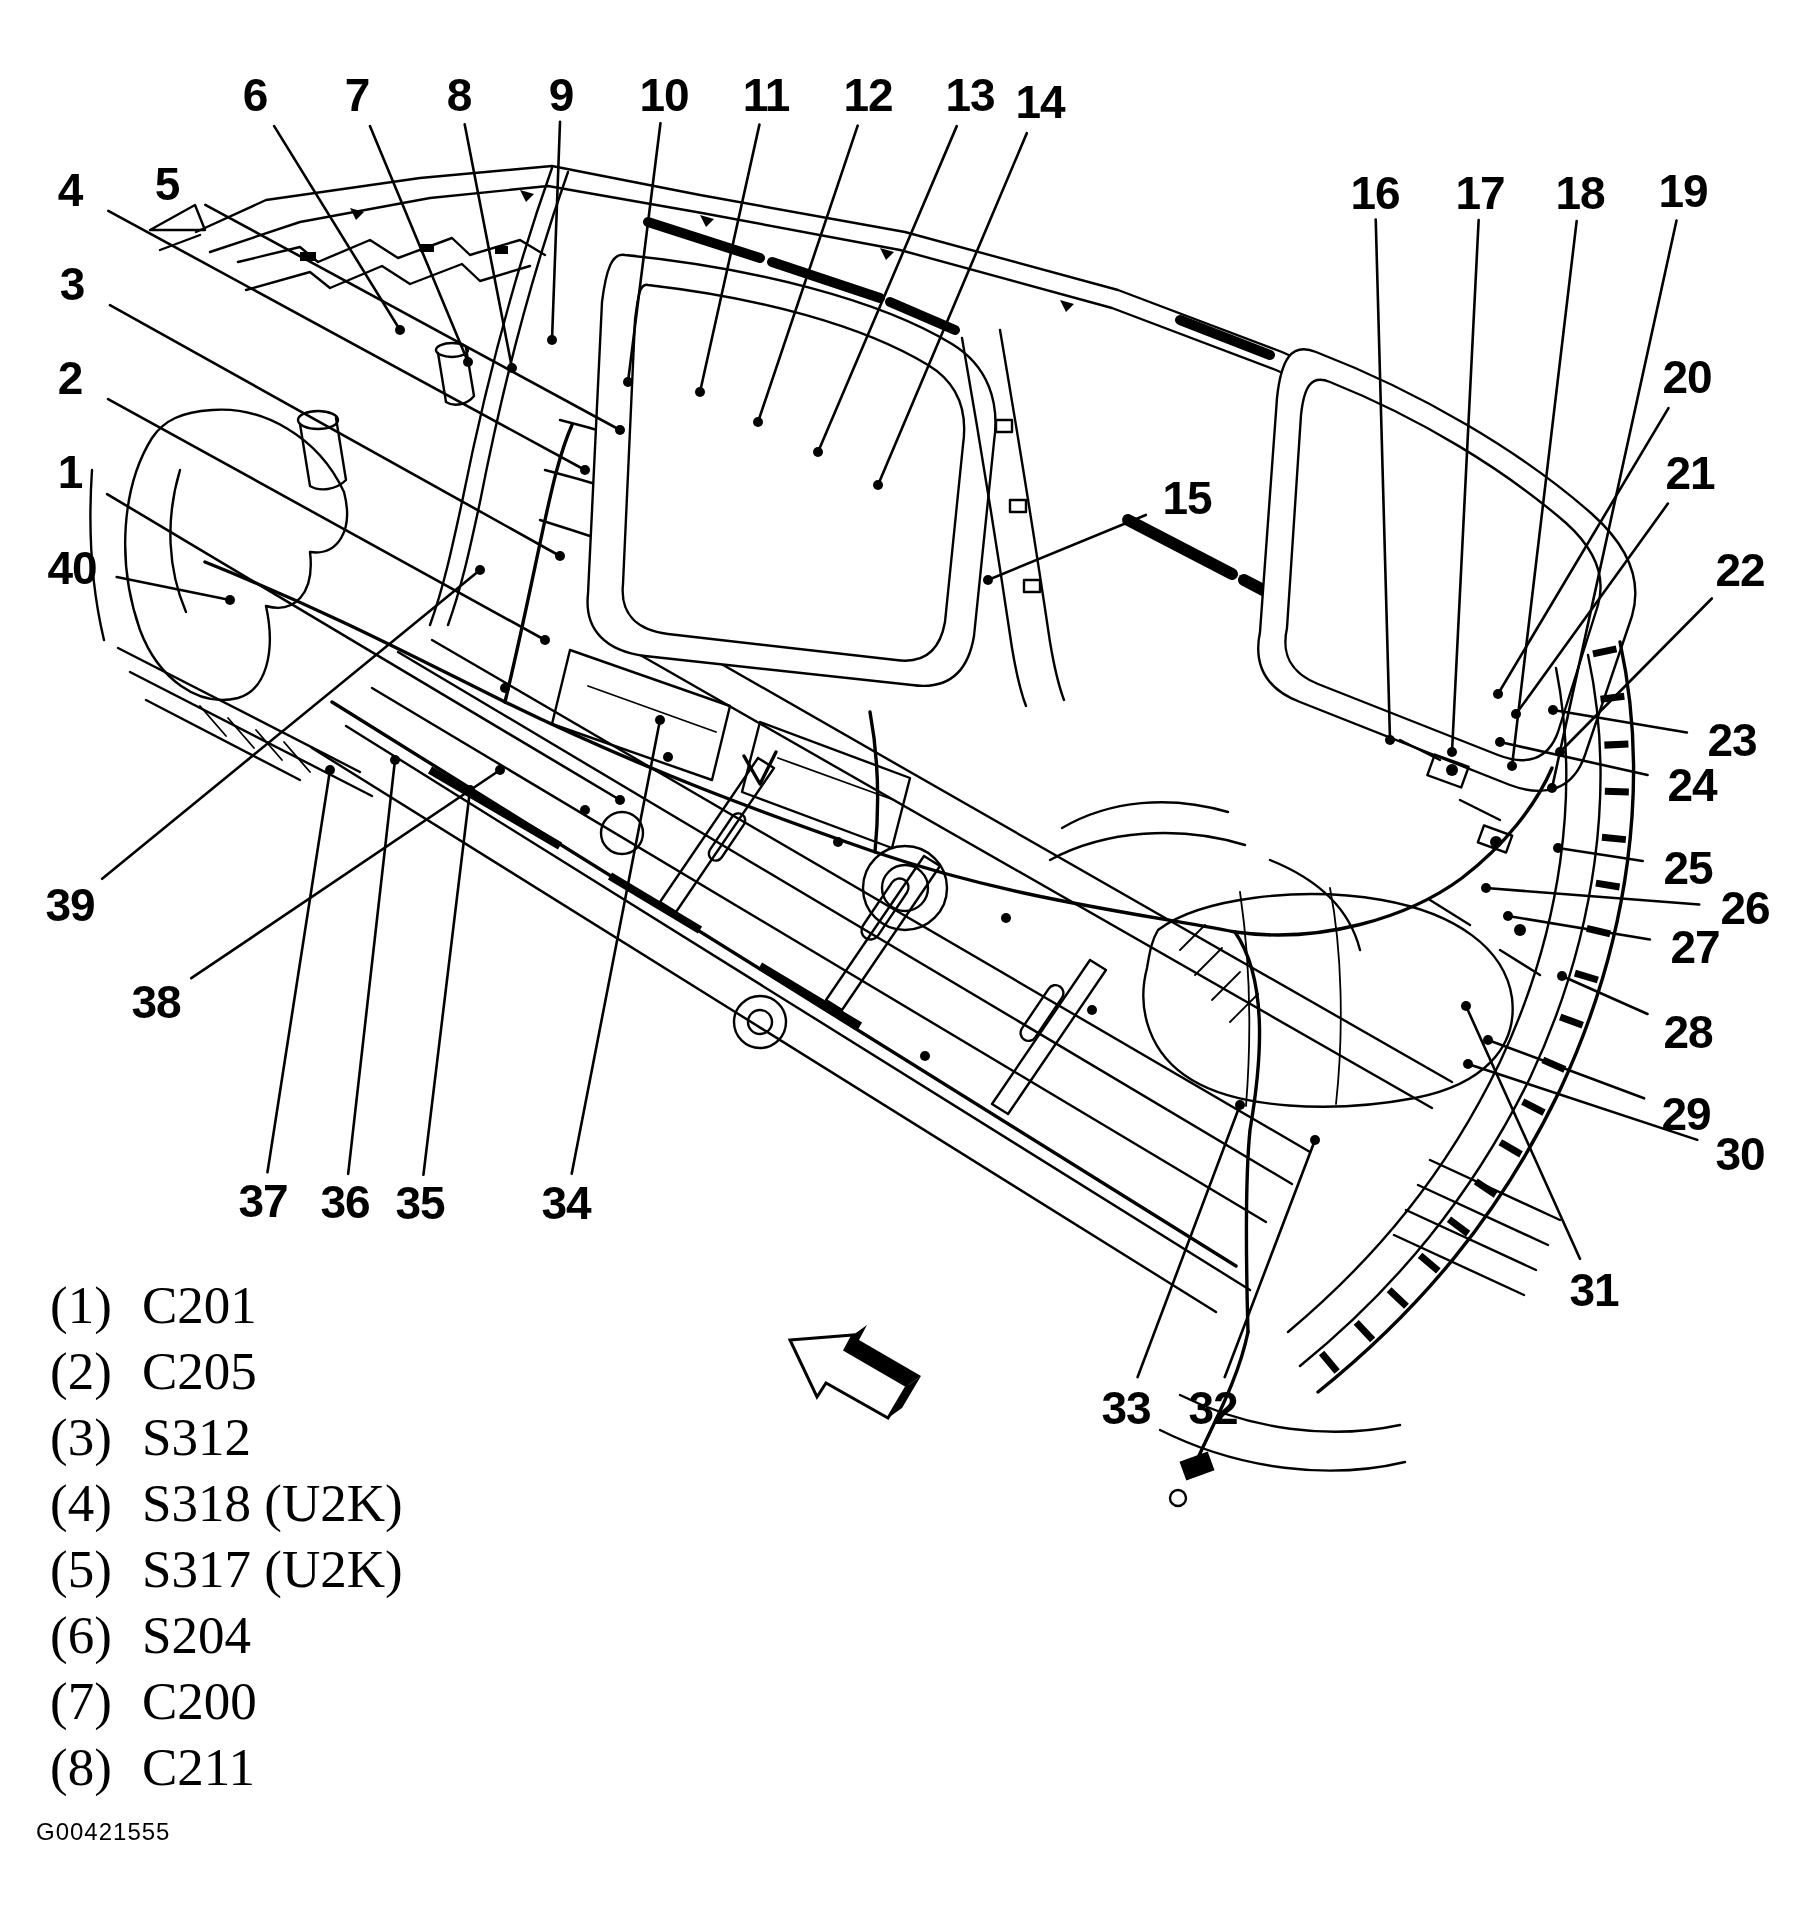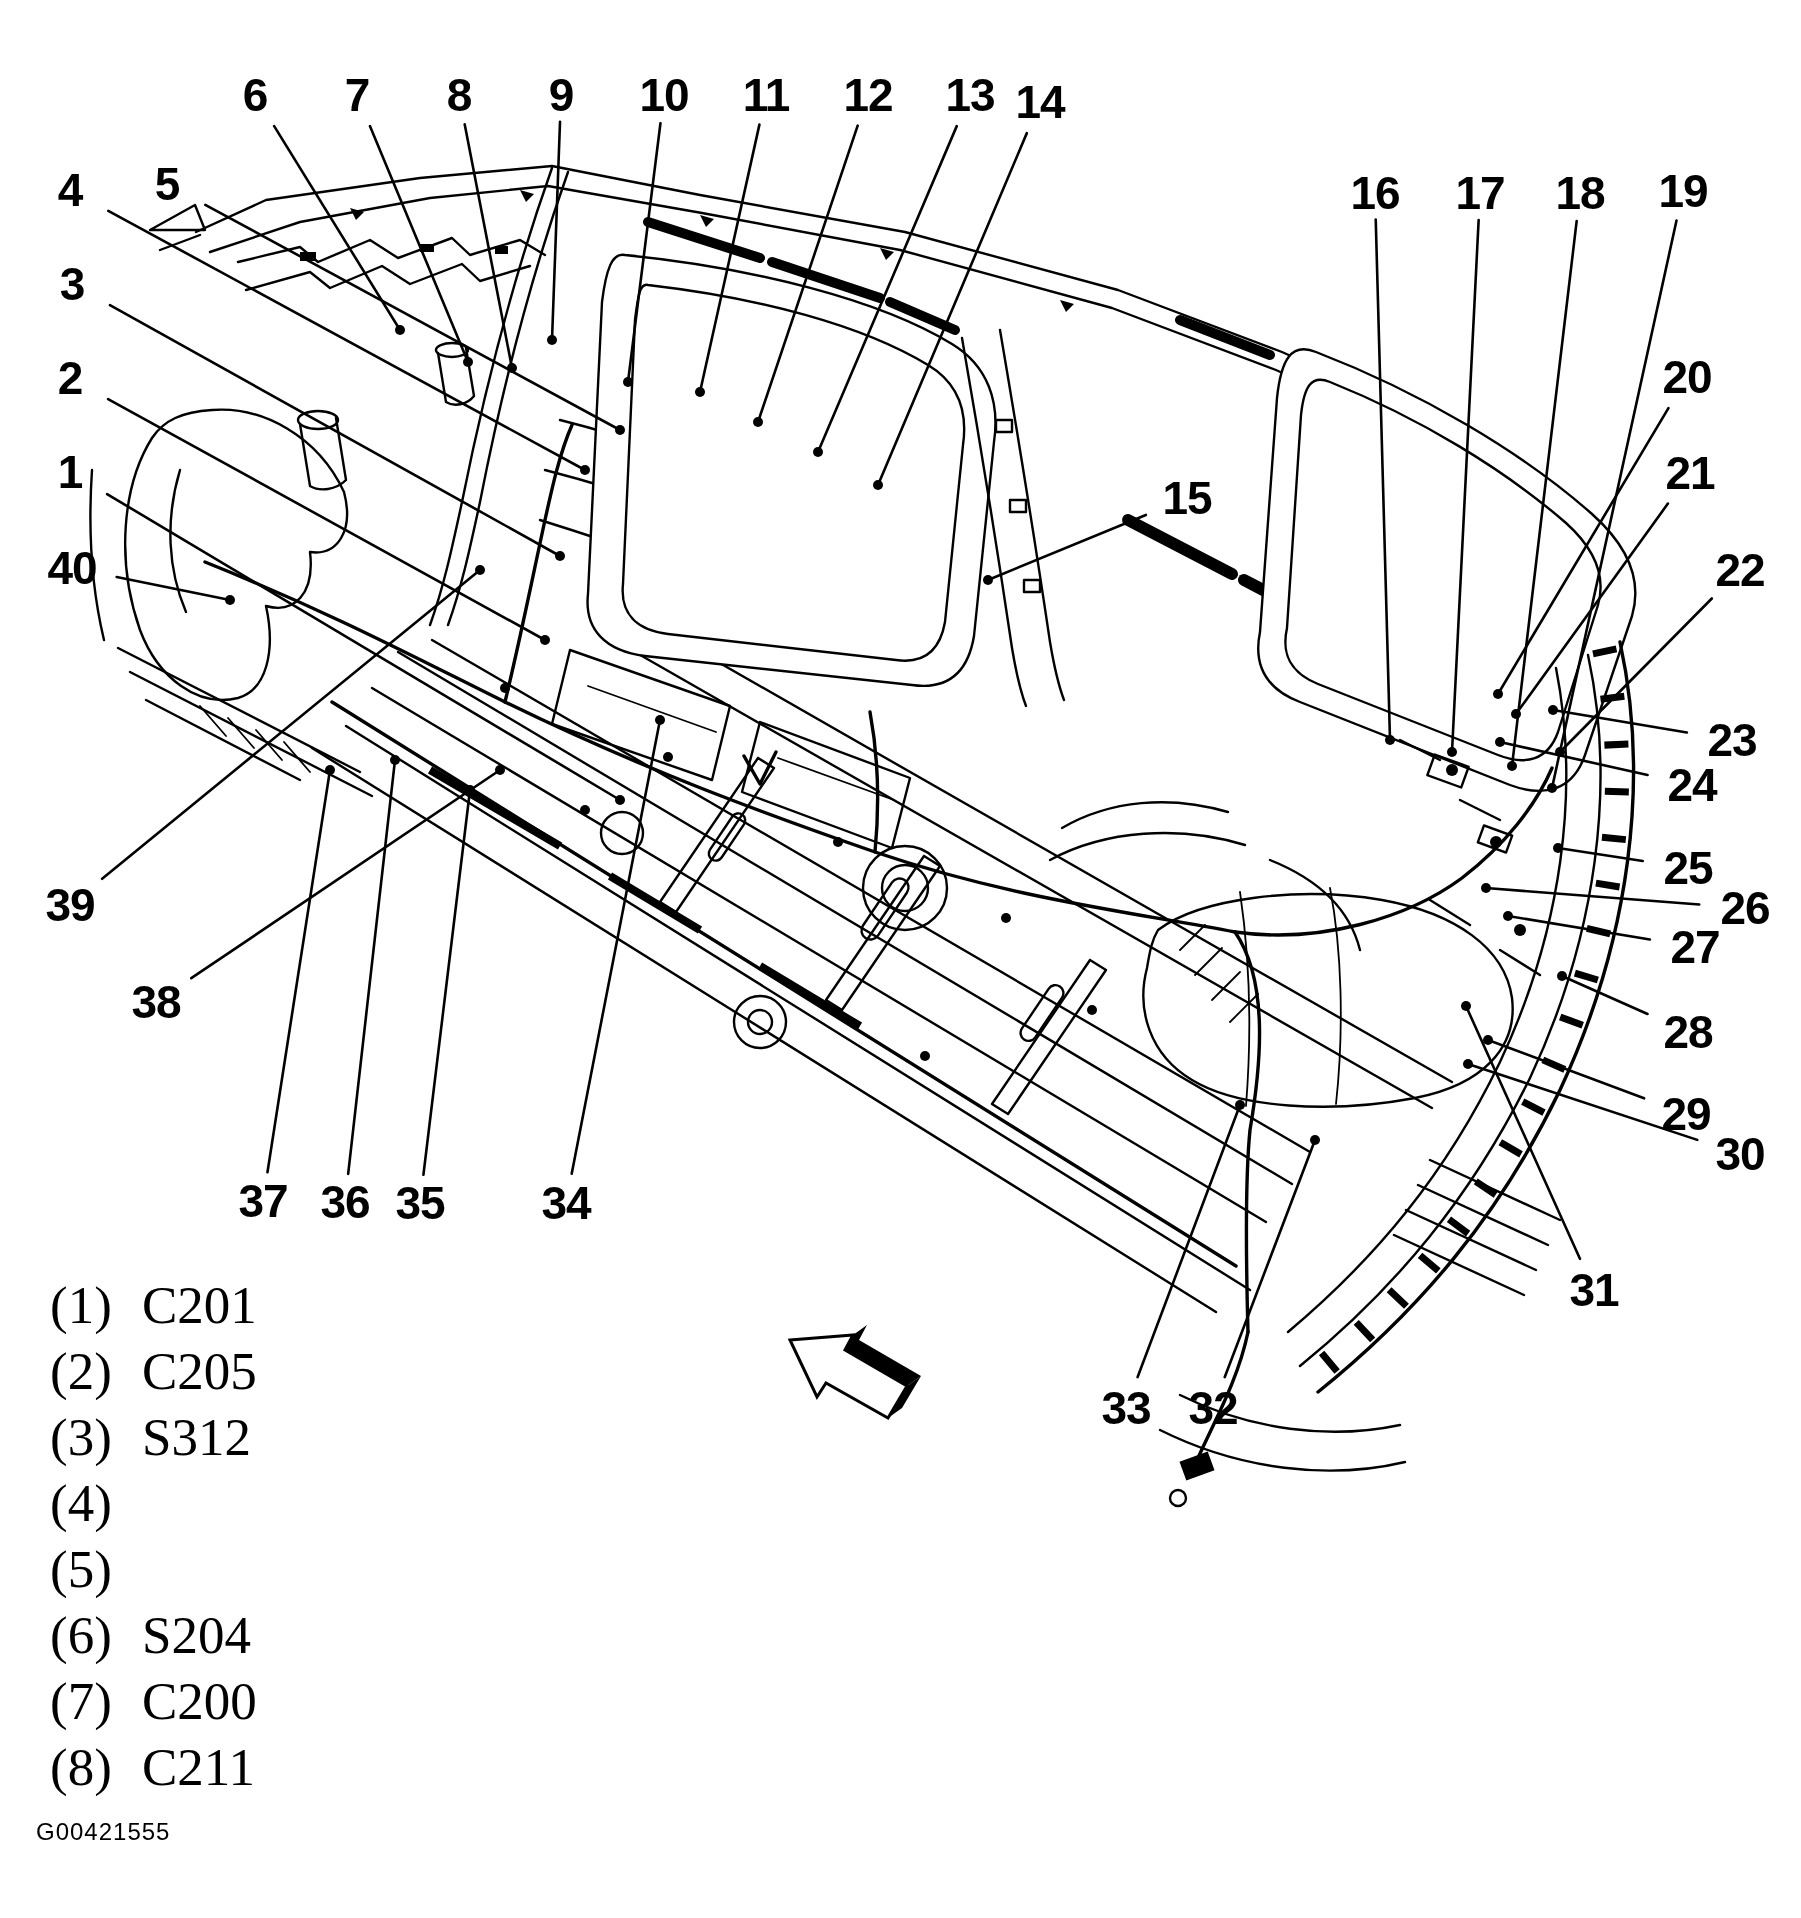--- a/index.html
+++ b/index.html
@@ -327,23 +327,25 @@
   <div class="legend-row">
     <span class="legend-num">(2)</span>
     <span class="legend-code">C205</span>
   </div>
   <div class="legend-row">
     <span class="legend-num">(3)</span>
     <span class="legend-code">S312</span>
   </div>
   <div class="legend-row">
     <span class="legend-num">(4)</span>
+    <span class="legend-code">S318 (U2K)</span>
   </div>
   <div class="legend-row">
     <span class="legend-num">(5)</span>
+    <span class="legend-code">S317 (U2K)</span>
   </div>
   <div class="legend-row">
     <span class="legend-num">(6)</span>
     <span class="legend-code">S204</span>
   </div>
   <div class="legend-row">
     <span class="legend-num">(7)</span>
     <span class="legend-code">C200</span>
   </div>
   <div class="legend-row">

